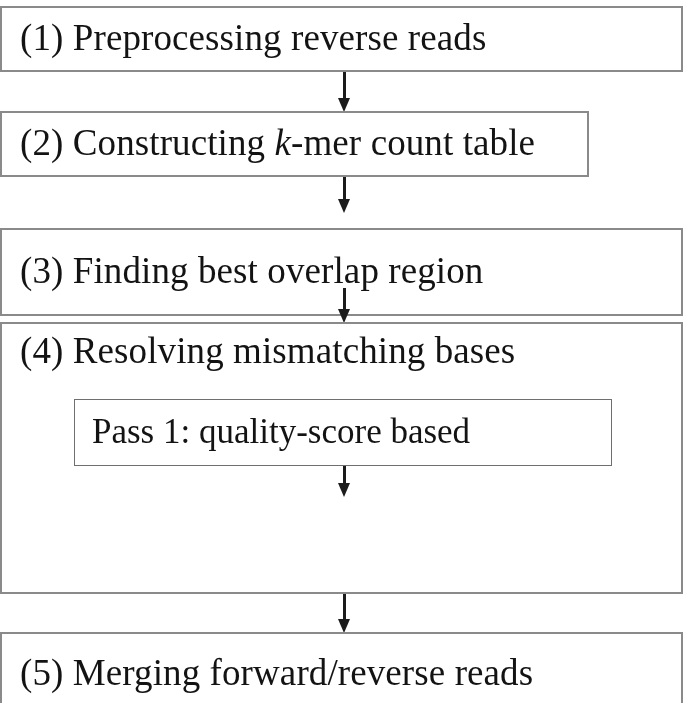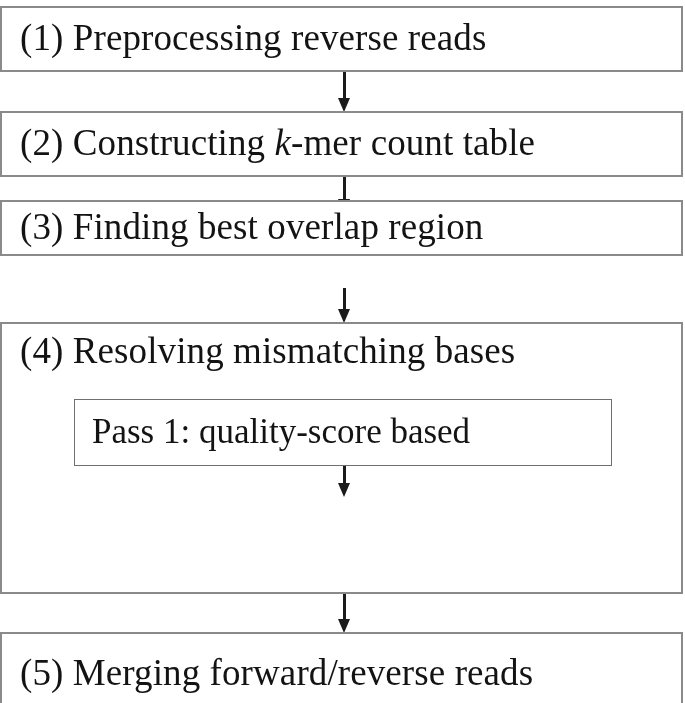--- a/index.html
+++ b/index.html
@@ -29,22 +29,22 @@
     position: absolute;
     left: 18px;
     font-size: 37px;
     line-height: 1;
     letter-spacing: 0.1px;
     white-space: nowrap;
     color: #131313;
   }
   
   #step-1 { left: 0px;  top: 6px;   width: 683px; height: 66px; }
-  #step-2 { left: 0px;  top: 111px; width: 683px; height: 66px; }
-  #step-3 { left: 0px;  top: 200px; width: 683px; height: 56px; }
+  #step-2 { left: 0px;  top: 111px; width: 589px; height: 66px; }
+  #step-3 { left: 0px;  top: 228px; width: 683px; height: 88px; }
   #step-4 { left: 0px;  top: 322px; width: 683px; height: 272px; }
   #step-5 { left: 0px;  top: 632px; width: 683px; height: 84px; text-align: right; }
 
   #step-1 .node-label,
   #step-2 .node-label,
   #step-3 .node-label,
   #step-5 .node-label {
     top: 50%;
     transform: translateY(-54%);
   }

